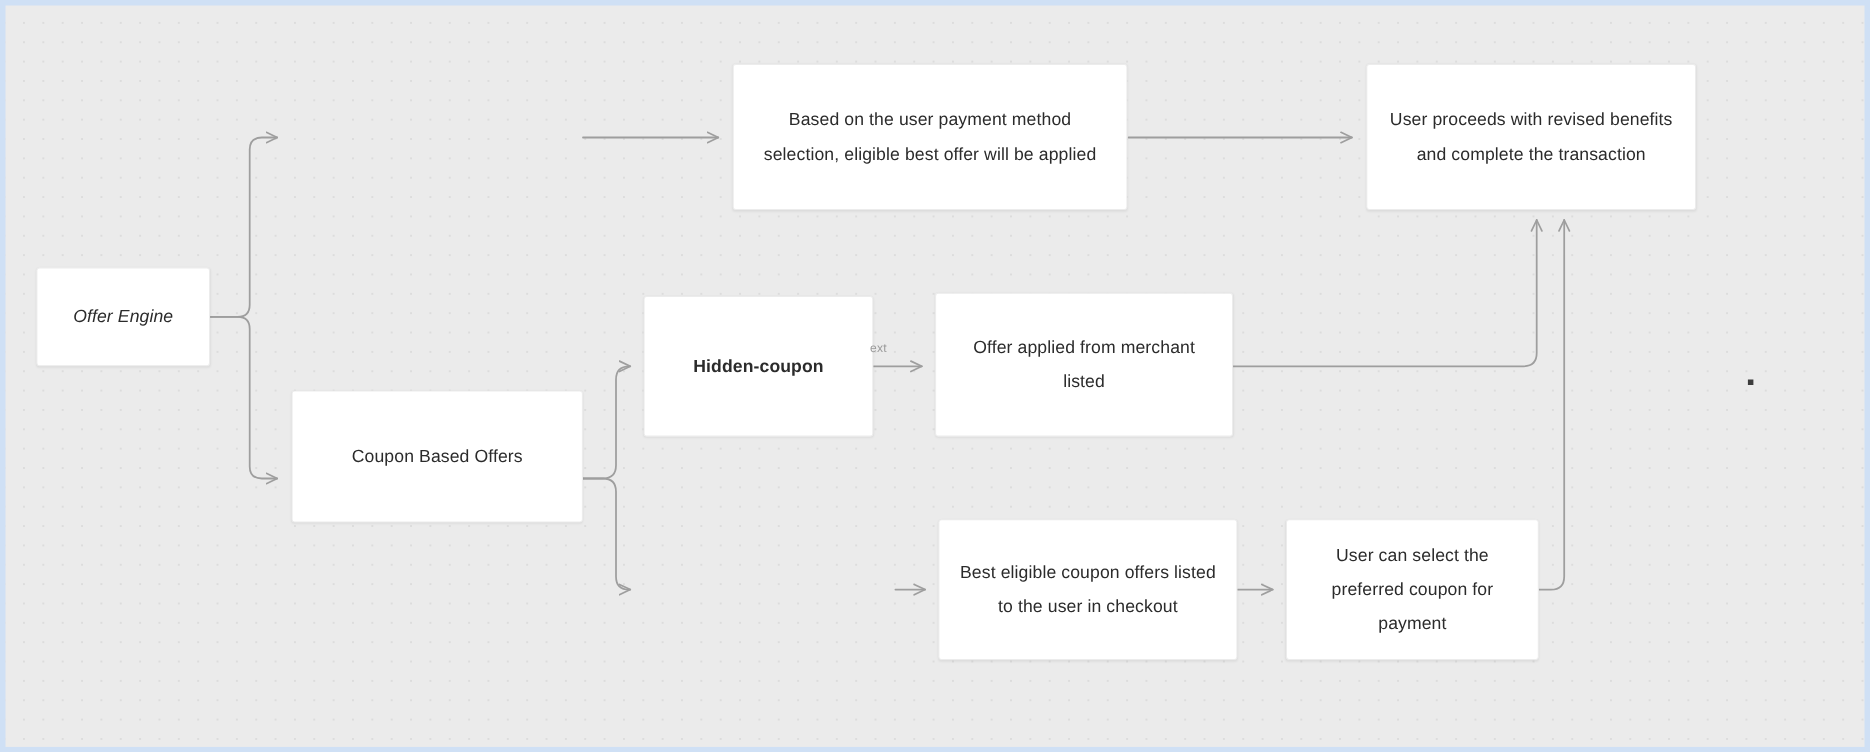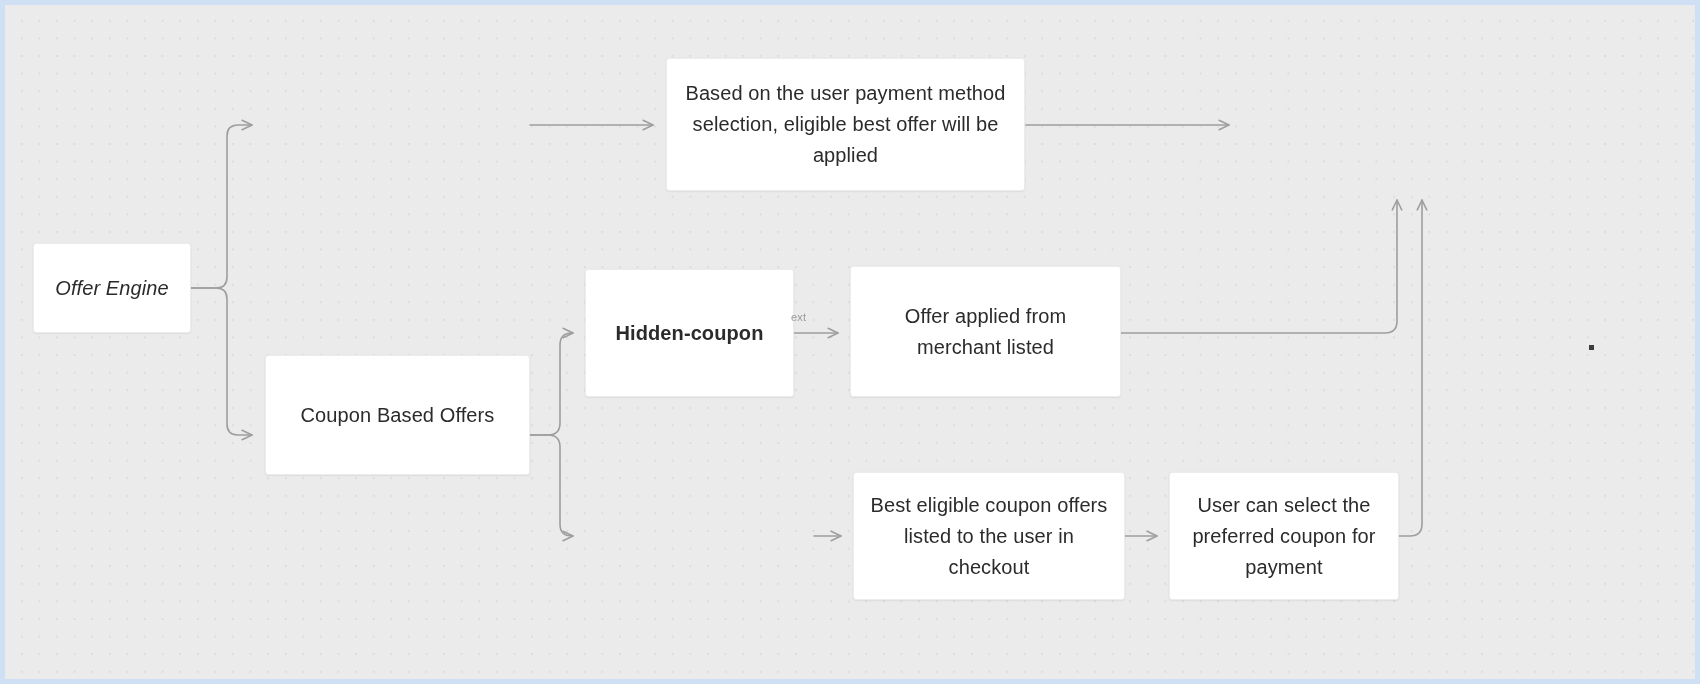--- a/index.html
+++ b/index.html
@@ -33,21 +33,21 @@
     position: absolute;
     background: #ffffff;
     border: 1px solid #ececec;
     border-radius: 3px;
     box-shadow: 0 1px 2px rgba(0,0,0,0.055), 0 0 0 0.5px rgba(0,0,0,0.015);
     display: flex;
     align-items: center;
     justify-content: center;
     text-align: center;
     color: #2b2b2b;
-    font-size: 20px;
+    font-size: 16px;
     line-height: 31px;
     letter-spacing: 0.1px;
     padding: 6px 14px;
   }
   .node-label { display: block; width: 100%; }
   .edge-label {
     position: absolute;
     font-size: 11px;
     color: #9b9b9b;
     letter-spacing: 0.2px;
@@ -101,20 +101,23 @@
 
   <div class="node" style="left:28px; top:238px; width:158px; height:90px;font-style:italic;">
     <span class="node-label">Offer Engine</span>
   </div>
 
 
   <div class="node" style="left:661px; top:53px; width:359px; height:133px;">
     <span class="node-label">Based on the user payment method selection, eligible best offer will be applied</span>
   </div>
 
+  <div class="node" style="left:1237px; top:53px; width:300px; height:133px;">
+    <span class="node-label">User proceeds with revised benefits and complete the transaction</span>
+  </div>
 
   <div class="node" style="left:580px; top:264px; width:209px; height:128px;font-weight:bold;">
     <span class="node-label">Hidden-coupon</span>
   </div>
 
   <div class="node" style="left:845px; top:261px; width:271px; height:131px;">
     <span class="node-label">Offer applied from merchant listed</span>
   </div>
 
   <div class="node" style="left:260px; top:350px; width:265px; height:120px;">

